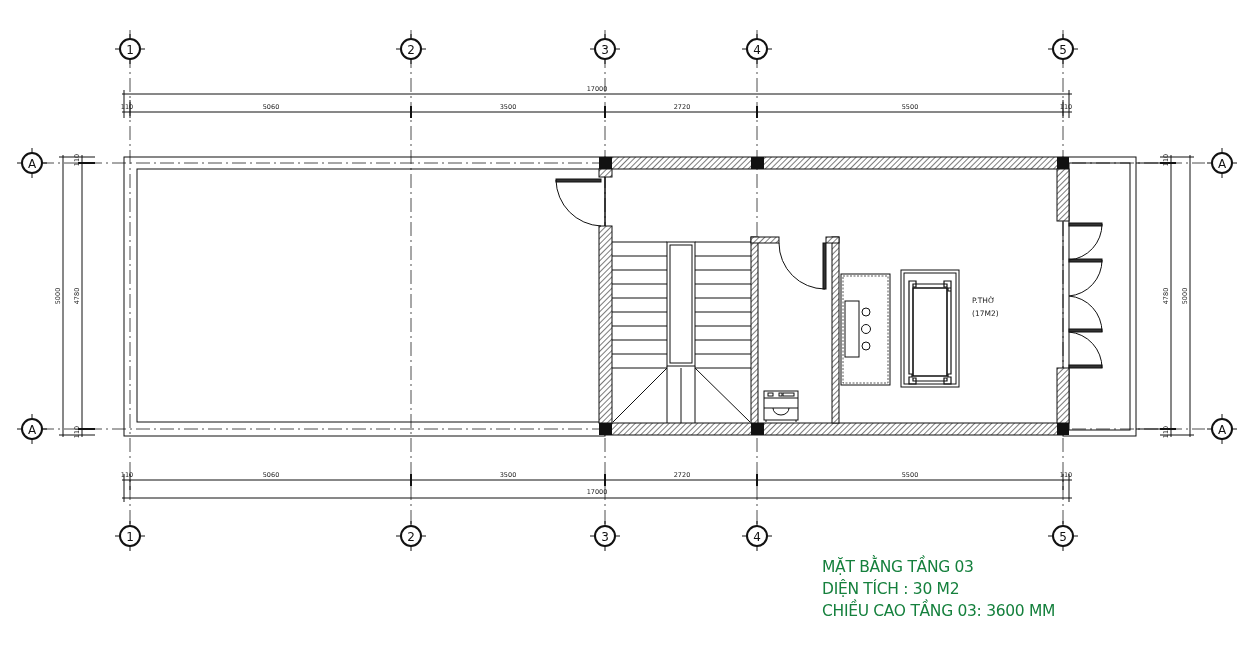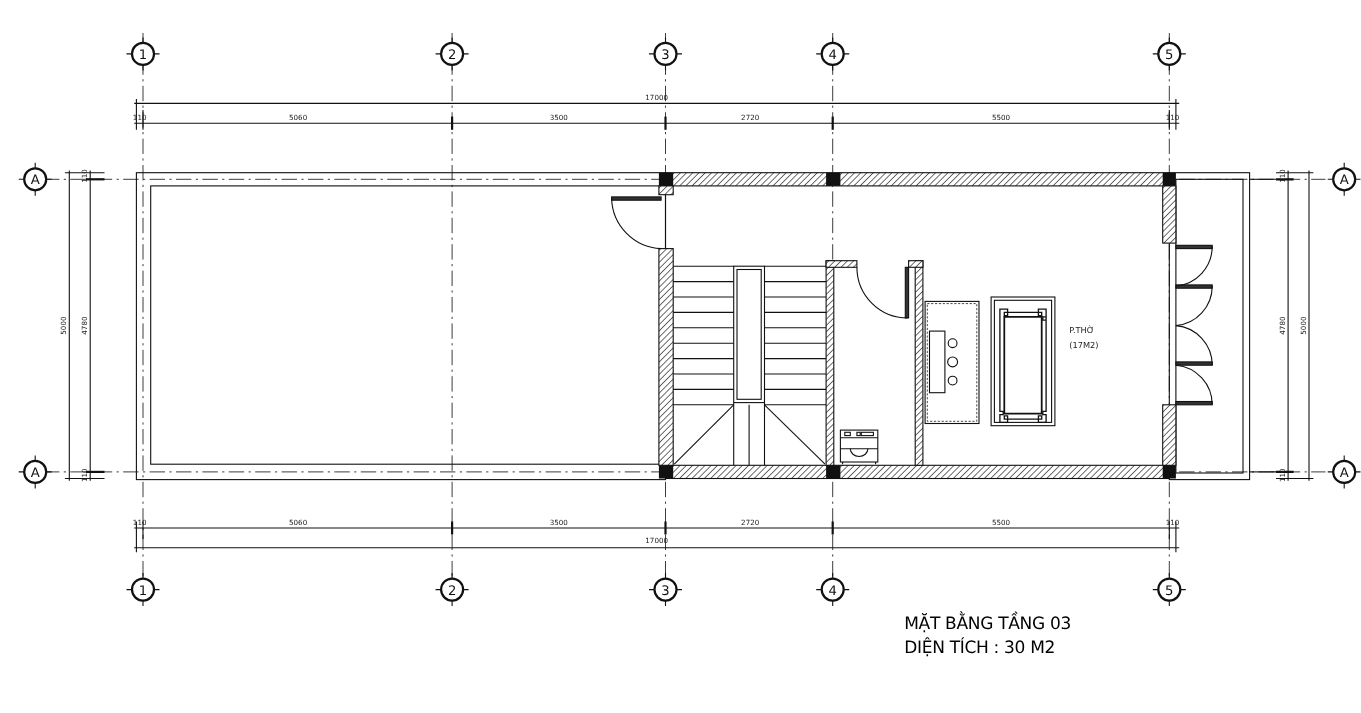--- a/index.html
+++ b/index.html
@@ -1,21 +1,21 @@
 <!DOCTYPE html>
 <html><head>
 <meta charset="utf-8">
 <style>
   html, body { margin:0; padding:0; background:#ffffff; }
   body { width:1237px; height:648px; position:relative; overflow:hidden; font-family:"DejaVu Sans", sans-serif; }
   #plan { position:absolute; left:0; top:0; width:1237px; height:648px; }
   .dim-text { font-family:"DejaVu Sans", sans-serif; font-size:6.5px; fill:#222; }
   .grid-label { font-family:"DejaVu Sans", sans-serif; font-size:12px; fill:#111; }
   .room-text { font-family:"DejaVu Sans", sans-serif; font-size:7.5px; fill:#222; }
-  .title-block { position:absolute; left:822px; top:556px; color:#000000; font-family:"DejaVu Sans", sans-serif; font-size:15.5px; line-height:22px; letter-spacing:-0.3px; }
+  .title-block { position:absolute; left:822px; top:556px; color:#15803d; font-family:"DejaVu Sans", sans-serif; font-size:15.5px; line-height:22px; letter-spacing:-0.3px; }
   .title-block div { white-space:nowrap; }
 </style>
 </head>
 <body>
 
 <svg id="plan" viewBox="0 0 1237 648" xmlns="http://www.w3.org/2000/svg">
   <defs>
     <pattern id="hatch" patternUnits="userSpaceOnUse" width="4" height="4" patternTransform="rotate(45)">
       <rect width="4" height="4" fill="#fff"></rect>
       <line x1="0" y1="0" x2="0" y2="4" stroke="#333" stroke-width="1.3"></line>
@@ -324,13 +324,14 @@
     <path d="M1102 224 A 36 36 0 0 1 1069 260"></path>
     <path d="M1102 260 A 36 36 0 0 1 1069 296"></path>
     <path d="M1069 296 A 36 36 0 0 1 1102 332"></path>
     <path d="M1069 332 A 36 36 0 0 1 1102 368"></path>
   </g>
 </svg>
 
 <div class="title-block">
   <div>MẶT BẰNG TẦNG 03</div>
   <div>DIỆN TÍCH : 30 M2</div>
+  <div>CHIỀU CAO TẦNG 03: 3600 MM</div>
 </div>
 
 </body></html>

